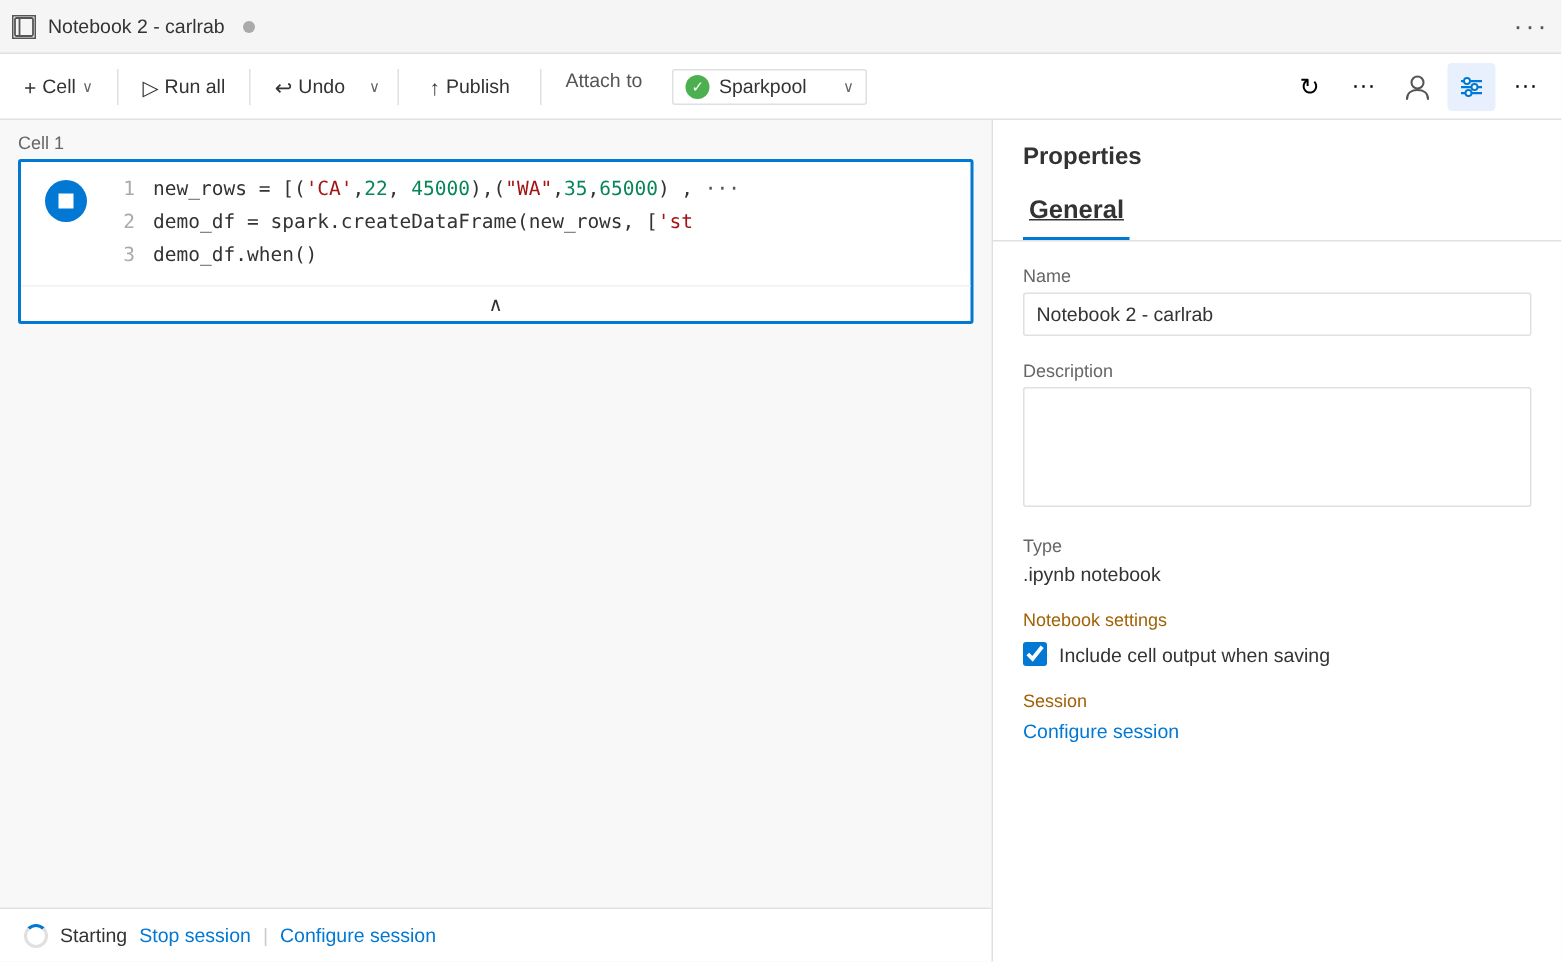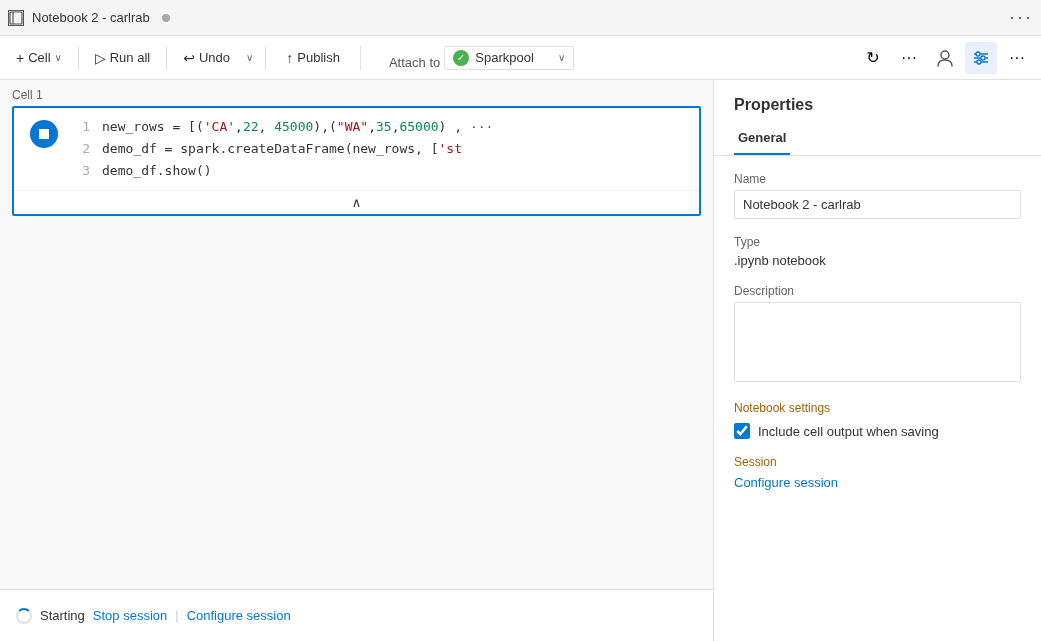--- a/index.html
+++ b/index.html
@@ -31,21 +31,21 @@
       cursor: pointer; font-size: 13px; color: #333; border-radius: 3px;
     }
     .toolbar-divider { width: 1px; height: 24px; background: #e0e0e0; margin: 0 4px; }
     .toolbar-chevron { font-size: 10px; color: #666; }
     .publish-btn {
       display: flex; align-items: center; gap: 4px;
       padding: 4px 12px; border: none; background: transparent;
       cursor: pointer; font-size: 13px; color: #333; border-radius: 3px;
     }
     .attach-section {
-      display: flex; align-items: flex-end; gap: 4px; margin-left: 20px;
+      display: flex; align-items: flex-start; gap: 20px; margin-left: 8px;
     }
     .attach-label { font-size: 13px; color: #555; }
     .spark-badge {
       display: flex; align-items: center; gap: 6px;
       border: 1px solid #e0e0e0; border-radius: 2px;
       padding: 3px 8px; min-width: 130px; cursor: pointer;
     }
     .spark-green-dot { width: 16px; height: 16px; border-radius: 50%; background: #4caf50; display: flex; align-items: center; justify-content: center; }
     .spark-green-dot::after { content: '✓'; color: #fff; font-size: 10px; }
     .spark-text { font-size: 13px; color: #333; flex: 1; }
@@ -93,41 +93,41 @@
     .code-ellipsis { color: #555; }
 
     .cell-collapse-btn {
       display: flex; justify-content: center; padding: 4px;
       border-top: 1px solid #f0f0f0; cursor: pointer;
     }
     .cell-status { padding: 6px 12px 6px 72px; font-size: 12px; color: #666; background: #fff; border-top: 1px solid #f0f0f0; }
 
     
     .status-bar {
-      height: 52px; background: #fff; border-top: 1px solid #e0e0e0;
+      height: 36px; background: #fff; border-top: 1px solid #e0e0e0;
       display: flex; align-items: center; padding: 12px 16px; gap: 8px;
       font-size: 13px;
     }
     .status-spinner { width: 16px; height: 16px; border: 2px solid #e0e0e0; border-top: 2px solid #0078d4; border-radius: 50%; animation: spin 1s linear infinite; }
     @keyframes spin { to { transform: rotate(360deg); } }
     .status-starting { color: #333; }
     .status-stop-link { color: #0078d4; cursor: pointer; text-decoration: none; }
     .status-separator { color: #ccc; }
     .status-configure-link { color: #0078d4; cursor: pointer; text-decoration: none; }
 
     
     .properties-panel {
-      width: 328px; border-left: 1px solid #e0e0e0; background: #fff;
+      width: 380px; border-left: 1px solid #e0e0e0; background: #fff;
       display: flex; flex-direction: column; overflow-y: auto;
     }
     .properties-header { padding: 16px 20px 8px; font-size: 16px; font-weight: 600; color: #333; }
     .properties-tabs { display: flex; border-bottom: 1px solid #e0e0e0; padding: 0 20px; }
     .prop-tab {
-      padding: 8px 4px; margin-right: 12px; font-size: 13px; cursor: pointer;
-      border-bottom: 2px solid transparent; color: #555;
+      padding: 8px 4px; margin-right: 12px; font-size: 17px; cursor: pointer;
+      border-bottom: 2px solid transparent; color: #555; text-decoration: underline;
     }
     .prop-tab.active { border-bottom: 2px solid #0078d4; color: #333; font-weight: 600; }
     .properties-body { padding: 16px 20px; display: flex; flex-direction: column; gap: 16px; }
     .prop-field-label { font-size: 12px; color: #666; margin-bottom: 4px; }
     .prop-input {
       width: 100%; border: 1px solid #e0e0e0; border-radius: 2px;
       padding: 6px 8px; font-size: 13px; color: #333; outline: none;
     }
     .prop-textarea {
       width: 100%; border: 1px solid #e0e0e0; border-radius: 2px;
@@ -236,21 +236,21 @@
             <span class="code-text">new_rows = [(<span class="code-str">'CA'</span>,<span class="code-num">22</span>, <span class="code-num">45000</span>),(<span class="code-str">"WA"</span>,<span class="code-num">35</span>,<span class="code-num">65000</span>) , <span class="code-ellipsis">···</span></span>
           </div>
 
           <div class="code-line">
             <span class="line-num">2</span>
             <span class="code-text">demo_df = spark.createDataFrame(new_rows, [<span class="code-str">'st</span></span>
           </div>
 
           <div class="code-line">
             <span class="line-num">3</span>
-            <span class="code-text">demo_df.show()</span>
+            <span class="code-text">demo_df.when()</span>
           </div>
         </div>
         <div class="cell-collapse-btn">
           <span>∧</span>
         </div>
       </div>
     </div>
 
     <div style="flex:1;"></div>
 
@@ -271,27 +271,27 @@
       </div>
     </div>
     <div class="properties-body">
 
       <div>
         <div class="prop-field-label">Name</div>
         <input class="prop-input" type="text" value="Notebook 2 - carlrab" style="">
       </div>
 
       <div>
+        <div class="prop-field-label">Description</div>
+        <textarea class="prop-textarea" style=""></textarea>
+      </div>
+
+      <div>
         <div class="prop-field-label">Type</div>
         <div class="prop-value">.ipynb notebook</div>
-      </div>
-
-      <div>
-        <div class="prop-field-label">Description</div>
-        <textarea class="prop-textarea" style=""></textarea>
       </div>
 
 
       <div>
         <div class="prop-section-label">Notebook settings</div>
         <div class="prop-checkbox-row" style="margin-top:8px;">
           <input type="checkbox" class="prop-checkbox" checked="" style="">
           <label class="prop-checkbox-label">Include cell output when saving</label>
         </div>
       </div>

